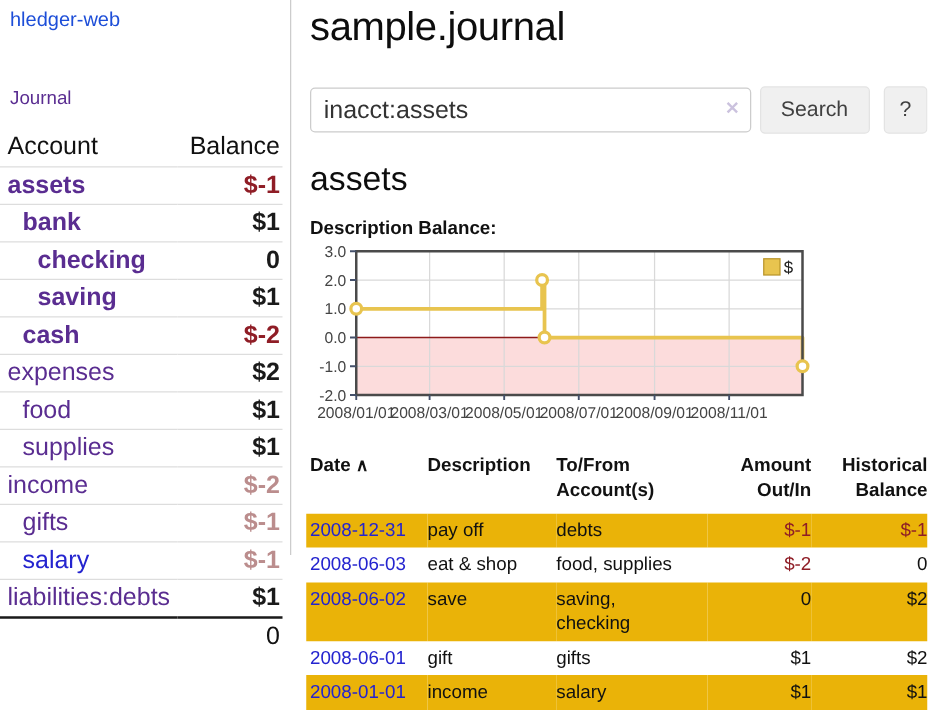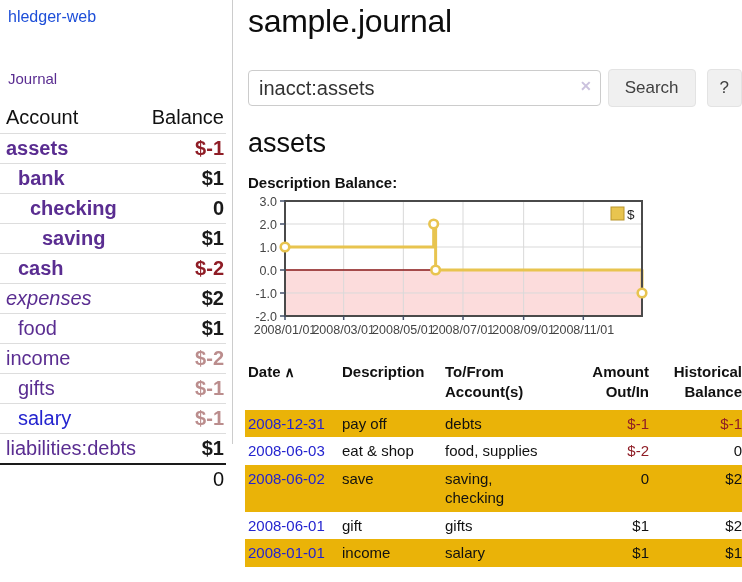--- a/index.html
+++ b/index.html
@@ -78,33 +78,37 @@
         </tr>
         <tr>
           <td style="padding-left: 18px;"><a class="acct-link b">bank</a></td>
           <td class="bal pos">$1</td>
         </tr>
         <tr>
           <td style="padding-left: 30px;"><a class="acct-link b">checking</a></td>
           <td class="bal pos">0</td>
         </tr>
         <tr>
-          <td style="padding-left: 42px;"><a class="acct-link b">saving</a></td>
+          <td style="padding-left: 30px;"><a class="acct-link b">saving</a></td>
           <td class="bal pos">$1</td>
         </tr>
         <tr>
           <td style="padding-left: 18px;"><a class="acct-link b">cash</a></td>
           <td class="bal neg">$-2</td>
         </tr>
         <tr>
-          <td style="padding-left: 6px; font-style: italic;"><a class="acct-link">expenses</a></td>
+          <td style="padding-left: 6px;"><a class="acct-link">expenses</a></td>
           <td class="bal pos">$2</td>
         </tr>
         <tr>
           <td style="padding-left: 18px;"><a class="acct-link">food</a></td>
+          <td class="bal pos">$1</td>
+        </tr>
+        <tr>
+          <td style="padding-left: 18px;"><a class="acct-link">supplies</a></td>
           <td class="bal pos">$1</td>
         </tr>
         <tr>
           <td style="padding-left: 6px;"><a class="acct-link">income</a></td>
           <td class="bal neg-muted">$-2</td>
         </tr>
         <tr>
           <td style="padding-left: 18px;"><a class="acct-link">gifts</a></td>
           <td class="bal neg-muted">$-1</td>
         </tr>

